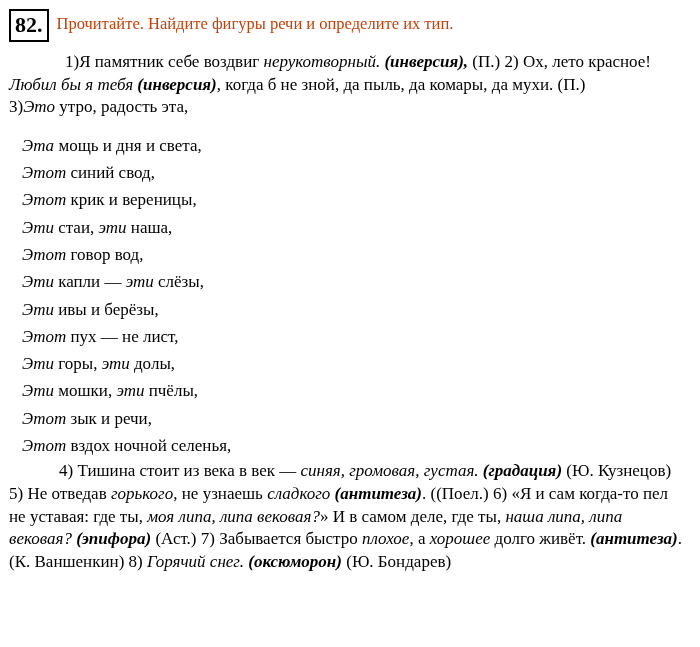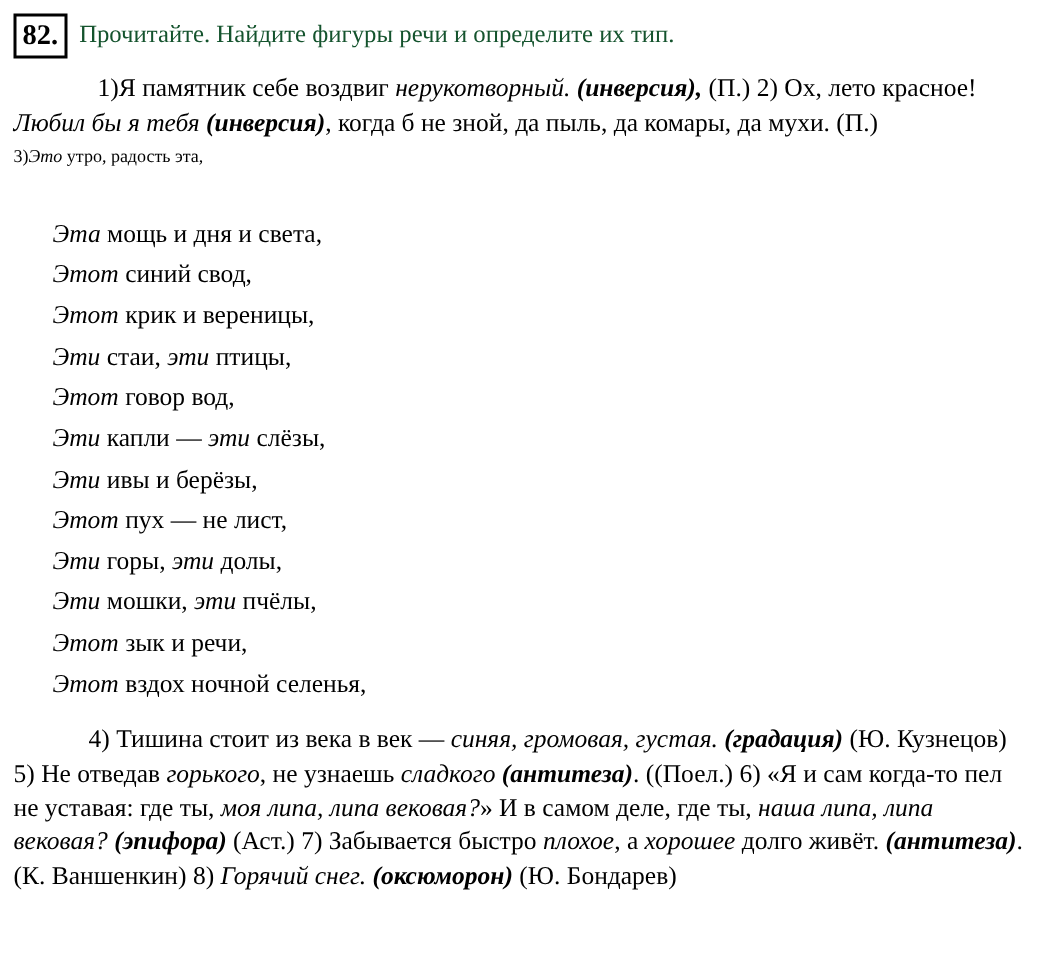--- a/index.html
+++ b/index.html
@@ -27,29 +27,29 @@
   .ex-header {
     display: flex;
     align-items: center;
     padding: 9px 0 0 9px;
     gap: 8px;
   }
   .ex-number {
     display: inline-block;
     border: 2px solid #000000;
     font-weight: bold;
-    font-size: 19px;
+    font-size: 22px;
     line-height: 1;
     padding: 3px 4px 4px 4px;
     letter-spacing: 0px;
     color: #000000;
   }
   .ex-task {
     font-size: 16.5px;
-    color: #14532d;
+    color: #c2410c;
     line-height: 1.1;
     padding-bottom: 2px;
   }
 
   
   .prose {
     font-size: 17px;
     line-height: 22.6px;
     text-align: left;
     padding: 0 14px 0 9px;
@@ -70,35 +70,35 @@
   i, .i {
     font-style: italic;
   }
   .bi {
     font-style: italic;
     font-weight: bold;
   }
 
   
   .poem {
-    margin: 13px;
+    margin: 0;
     padding: 0 0 0 22px;
     font-size: 17px;
     line-height: 27.3px;
   }
   .poem .line {
     white-space: nowrap;
   }
   .poem-gap {
     height: 13px;
   }
 
   .block-3 {
     padding-left: 9px;
-    font-size: 12px;
+    font-size: 17px;
     line-height: 22.6px;
   }
 
   .tail {
     margin-top: 1px;
   }
 </style>
 </head>
 <body>
 
@@ -117,21 +117,21 @@
   <div class="block-3">
     <span>3)</span><i>Это</i><span> утро, радость эта,</span>
   </div>
 
   <div class="poem-gap"></div>
 
   <div class="poem">
     <div class="line"><i>Эта</i><span> мощь и дня и света,</span></div>
     <div class="line"><i>Этот</i><span> синий свод,</span></div>
     <div class="line"><i>Этот</i><span> крик и вереницы,</span></div>
-    <div class="line"><i>Эти</i><span> стаи, </span><i>эти</i><span> птицы,</span></div>
+    <div class="line"><i>Эти</i><span> стаи, </span><i>эти</i><span> наша,</span></div>
     <div class="line"><i>Этот</i><span> говор вод,</span></div>
     <div class="line"><i>Эти</i><span> капли — </span><i>эти</i><span> слёзы,</span></div>
     <div class="line"><i>Эти</i><span> ивы и берёзы,</span></div>
     <div class="line"><i>Этот</i><span> пух — не лист,</span></div>
     <div class="line"><i>Эти</i><span> горы, </span><i>эти</i><span> долы,</span></div>
     <div class="line"><i>Эти</i><span> мошки, </span><i>эти</i><span> пчёлы,</span></div>
     <div class="line"><i>Этот</i><span> зык и речи,</span></div>
     <div class="line"><i>Этот</i><span> вздох ночной селенья,</span></div>
   </div>
 

